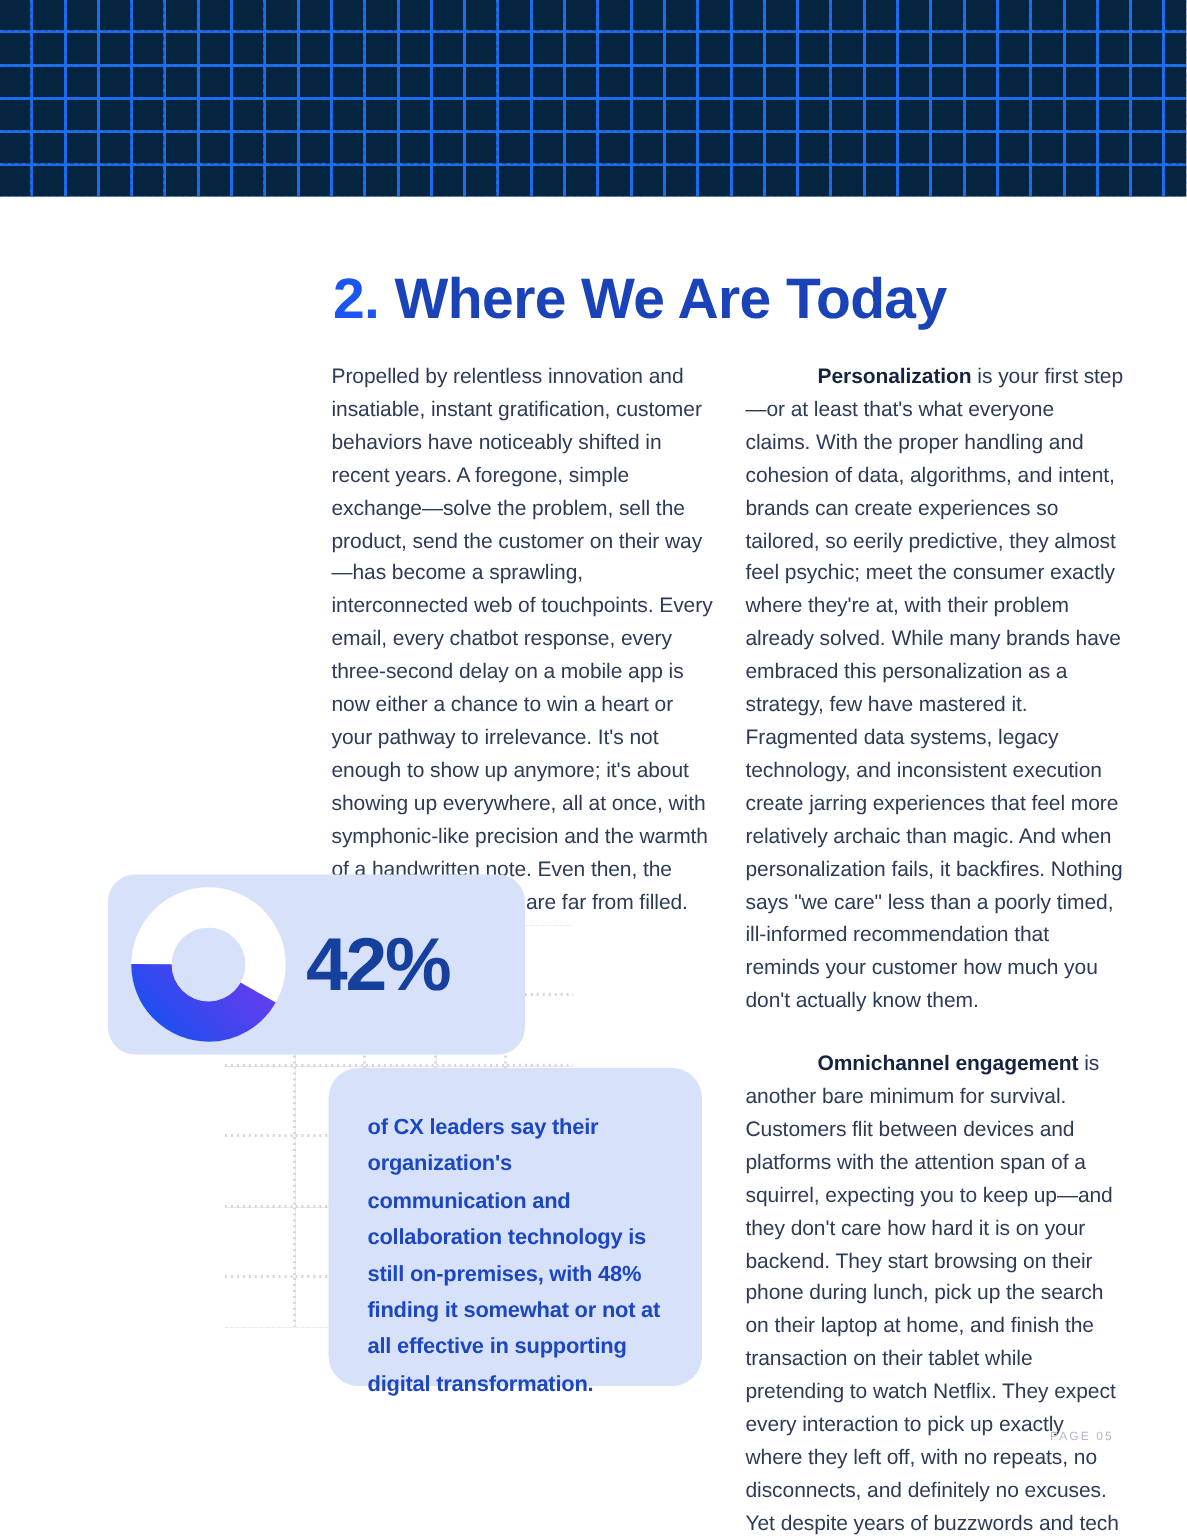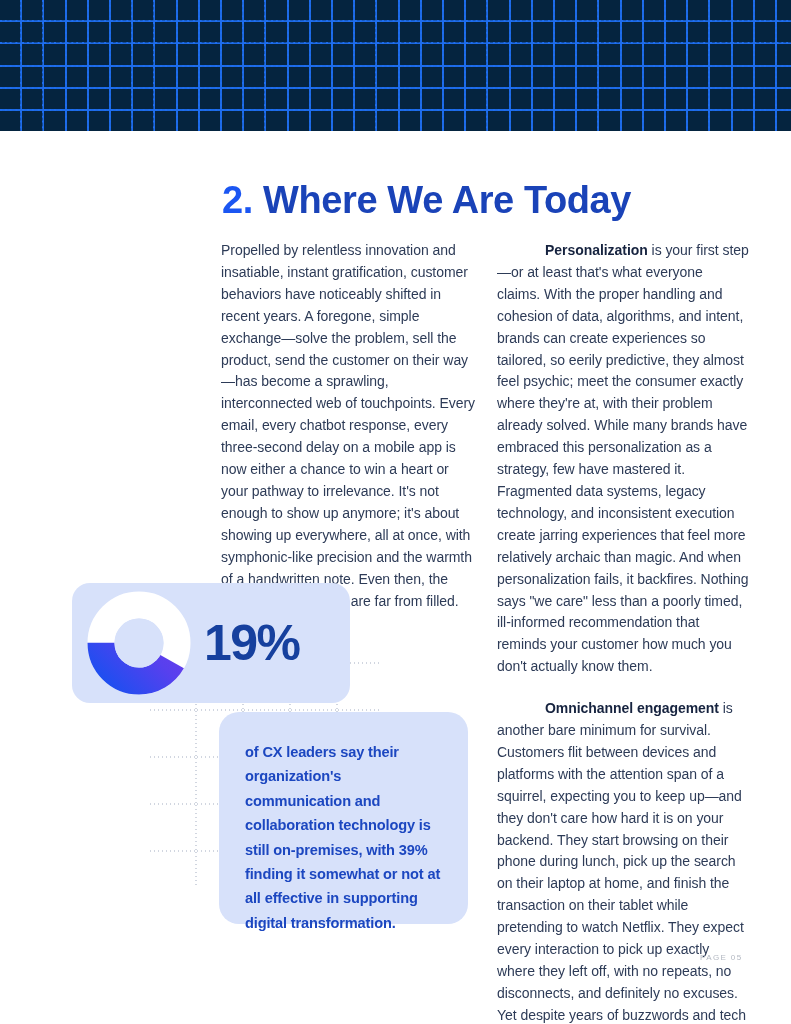--- a/index.html
+++ b/index.html
@@ -215,22 +215,22 @@
           </linearGradient>
         </defs>
 
         <circle cx="52" cy="52" r="38" fill="none" stroke="#ffffff" stroke-width="27"></circle>
 
         <circle cx="52" cy="52" r="38" fill="none" stroke="url(#donutGrad)" stroke-width="27" stroke-dasharray="100.3 138.4" stroke-dashoffset="60.2" transform="rotate(-90 52 52) scale(-1,1) translate(-104,0)"></circle>
 
         <circle cx="52" cy="52" r="24.5" fill="#d7e1fa"></circle>
       </svg>
     </div>
-    <div class="stat-value">19%</div>
+    <div class="stat-value">42%</div>
   </div>
 
   <div class="callout">
-    <div class="callout-text">of CX leaders say their organization's communication and collaboration technology is still on-premises, with 39% finding it somewhat or not at all effective in supporting digital transformation.</div>
+    <div class="callout-text">of CX leaders say their organization's communication and collaboration technology is still on-premises, with 48% finding it somewhat or not at all effective in supporting digital transformation.</div>
   </div>
 
   <div class="page-number">PAGE 05</div>
 
 </div>
 
 </body></html>

